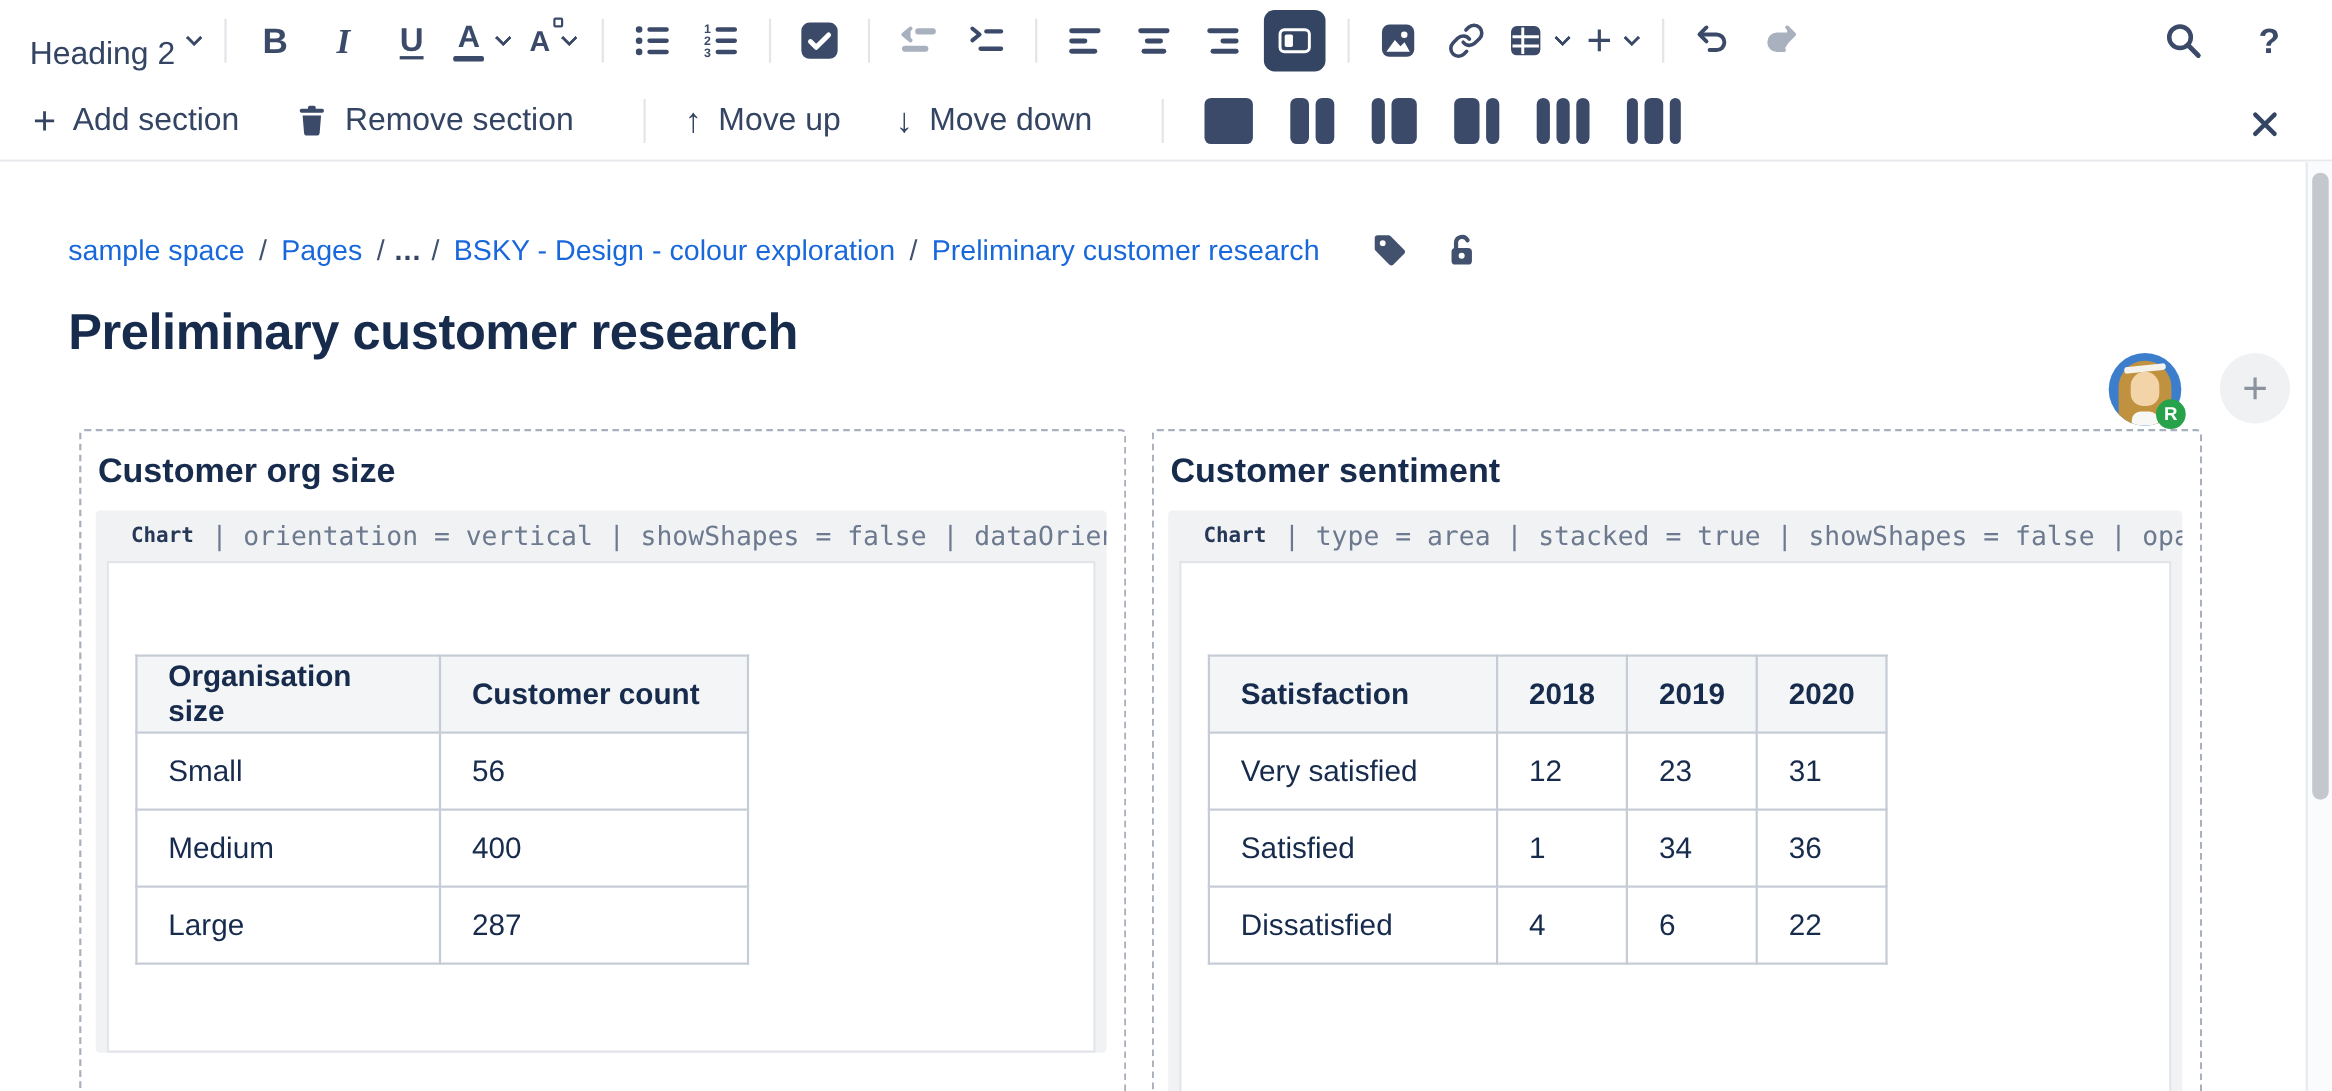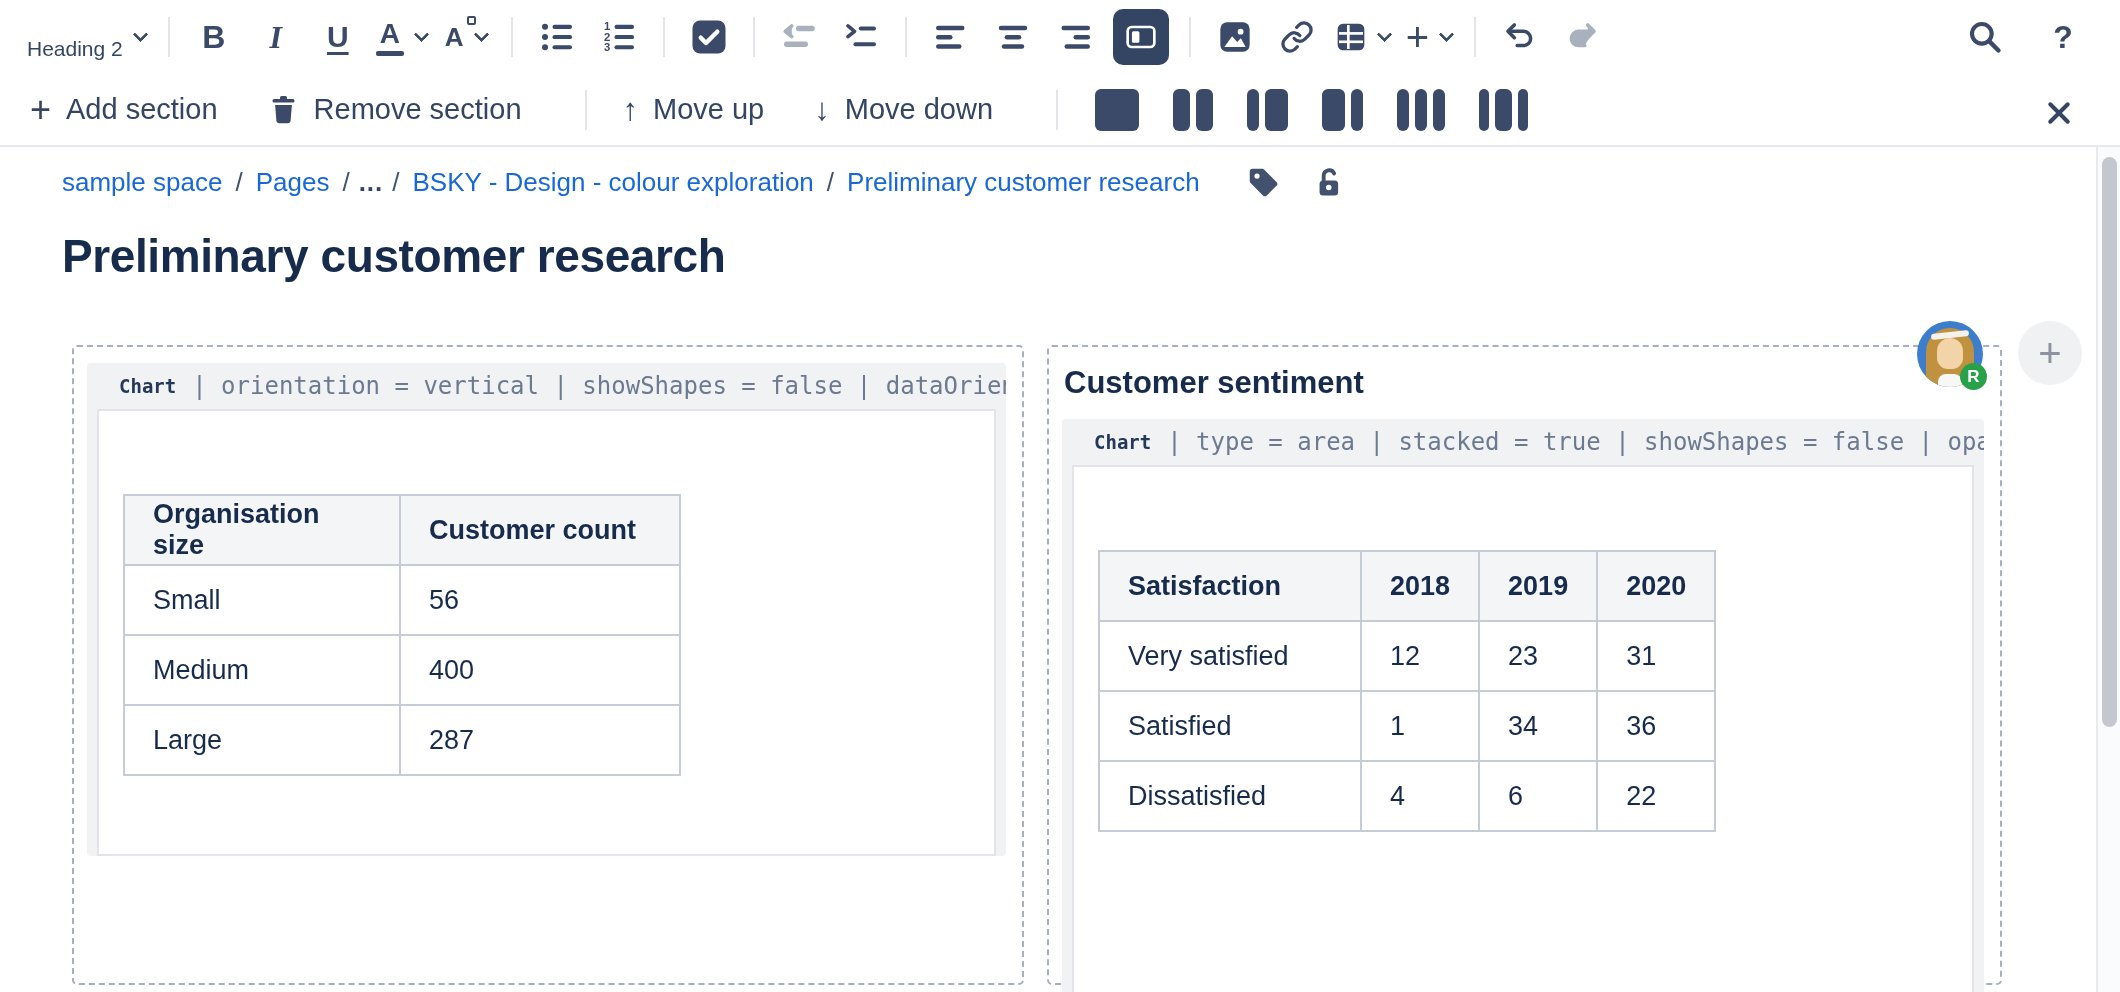--- a/index.html
+++ b/index.html
@@ -6,21 +6,21 @@
   html,body { width:2120px; height:992px; overflow:hidden; background:#fff;
     font-family:"Liberation Sans", sans-serif; color:#172B4D; }
 
   
   .tb1 { display:flex; align-items:center; height:74px; padding:0 26px 0 20px; background:#fff; }
   .tb2 { display:flex; align-items:center; height:73px; padding:0 30px; background:#fff;
          border-bottom:2px solid #e7e9ec; position:relative; }
   .t-btn { height:50px; min-width:48px; display:flex; align-items:center; justify-content:center;
            margin:0 7px; border-radius:4px; cursor:pointer; color:#3b4a68; }
   .vdiv { width:2px; height:40px; background:#e3e5e9; margin:0 13px; flex:none; }
-  .tb-label { font-size:21px; color:#344563;margin-top:24px; }
+  .tb-label { font-size:29px; color:#344563;margin-top:24px; }
   .chev { width:11px; height:11px; border-right:3px solid #3b4a68; border-bottom:3px solid #3b4a68;
           border-radius:1px; transform:rotate(45deg); margin:-6px 2px 0 12px; flex:none; }
   .glyph-b { font-size:32px; font-weight:700; }
   .glyph-i { font-size:32px; font-style:italic; font-family:"Liberation Serif",serif; font-weight:600; }
   .glyph-u { font-size:30px; font-weight:600; text-decoration:underline; text-underline-offset:5px; }
   .color-a { display:flex; flex-direction:column; align-items:center; }
   .color-a .a { font-size:28px; font-weight:600; line-height:30px; }
   .color-a .bar { width:28px; height:5px; background:#3b4a68; border-radius:2px; margin-top:2px; }
   .hl-a { position:relative; font-size:26px; font-weight:600; }
   .hl-a .deg { position:absolute; top:-6px; right:-12px; width:9px; height:9px;
@@ -34,21 +34,21 @@
   .tb2 .action { display:flex; align-items:center; gap:15px; font-size:29px; color:#344563;
                  margin-right:50px; cursor:pointer; }
   .tb2 .plus-ch { font-size:36px; font-weight:500; color:#344563; line-height:30px; }
   .arrow-ch { font-size:31px; color:#344563; }
   .lay-opt { display:flex; align-items:flex-end; gap:6px; height:42px; margin:0 17px; cursor:pointer; }
   .lay-opt .cell { background:#3b4a68; height:42px; border-radius:6px; }
   .close-x { position:absolute; right:30px; top:14px; }
 
   
   .main { position:relative; height:845px; padding-left:62px; overflow:hidden; background:#fff; }
-  .crumbs { display:flex; align-items:center; gap:13px; padding-top:19px; font-size:26px; }
+  .crumbs { display:flex; align-items:center; gap:13px; padding-top:64px; font-size:26px; }
   .crumbs a { color:#1868DB; text-decoration:none; cursor:pointer; }
   .crumbs .sep { color:#42526E; }
   .crumbs .dots { color:#344563; font-weight:700; letter-spacing:1px; margin:0 -4px; }
   .crumb-icons { display:flex; gap:32px; margin-left:34px; align-items:center; }
 
   .avatar { position:absolute; left:1917px; top:174px; width:66px; height:66px; border-radius:50%;
             background:#3d7ecc; overflow:hidden; cursor:pointer; }
   .avatar .hair { position:absolute; left:9px; top:7px; width:48px; height:58px; background:#c0913f;
                   border-radius:24px 24px 10px 10px; }
   .avatar .band { position:absolute; left:14px; top:11px; width:38px; height:6px; background:#f4f2ea;
@@ -349,20 +349,21 @@
   <div class="badge">R</div>
   <div class="add-person">
     <span>+</span>
   </div>
 
   <h1 class="page-title">Preliminary customer research</h1>
 
   <div class="cols">
 
     <section class="lay-section">
+      <h2>Customer org size</h2>
       <div class="macro">
         <div class="macro-head">
           <svg width="30" height="30" viewBox="0 0 24 24">
             <rect x="2.5" y="11" width="4.6" height="10.5" rx="1" fill="#EF5C48"></rect>
             <rect x="9.7" y="3" width="4.6" height="18.5" rx="1" fill="#94ADE0"></rect>
             <rect x="16.9" y="7.5" width="4.6" height="14" rx="1" fill="#F5CF4B"></rect>
           </svg>
           <span class="mtitle">Chart</span>
           <span class="mparams">| orientation = vertical | showShapes = false | dataOrientation = vertic</span>
         </div>

